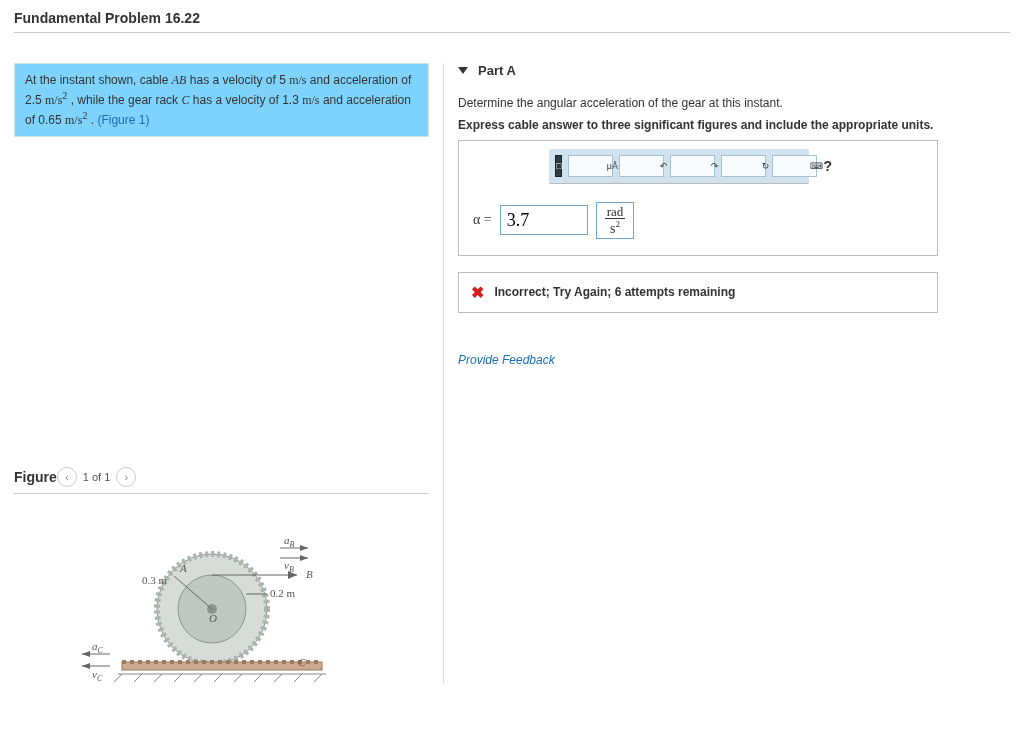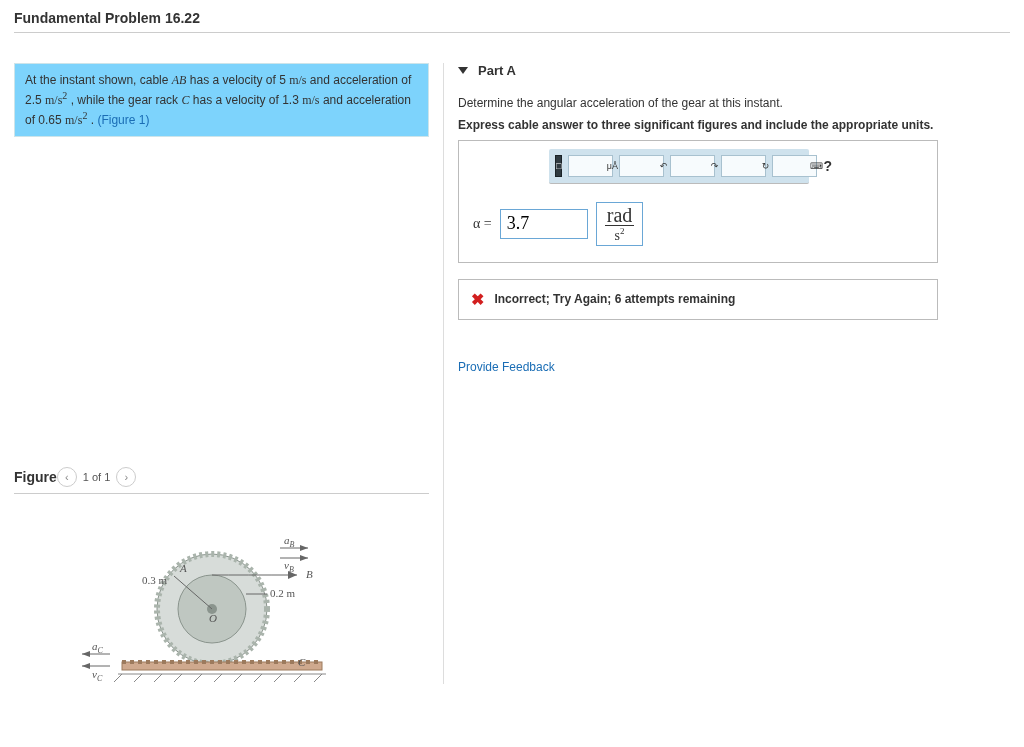--- a/index.html
+++ b/index.html
@@ -156,21 +156,21 @@
     padding: 2px 6px;
     font-family: "Times New Roman", serif;
   }
   .unit-box {
     border: 1px solid #6aa7d6;
     padding: 2px 8px;
     font-family: "Times New Roman", serif;
     text-align: center;
     line-height: 1.0;
   }
-  .unit-num { font-size: 20px; border-bottom: 1px solid #333; padding: 0 2px; }
+  .unit-num { font-size: 13px; border-bottom: 1px solid #333; padding: 0 2px; }
   .unit-den { font-size: 14px; padding-top: 1px; }
   .unit-den sup { font-size: 9px; }
 
   .action-row {
     display: flex;
     align-items: center;
     gap: 14px;
     margin-top: 12px;
   }
   .submit-btn {
@@ -202,20 +202,21 @@
     font-size: 12px;
     font-weight: bold;
   }
   .x-icon { color: #d21f1f; font-size: 16px; font-weight: bold; }
 
   .provide-link {
     color: #1a6db5;
     font-size: 12px;
     margin-top: 40px;
     cursor: pointer;
+    font-style: italic;
   }
 </style>
 </head>
 <body>
 
 <div class="problem-title">Fundamental Problem 16.22</div>
 
 <div class="columns">
 
   <div class="left-col">

